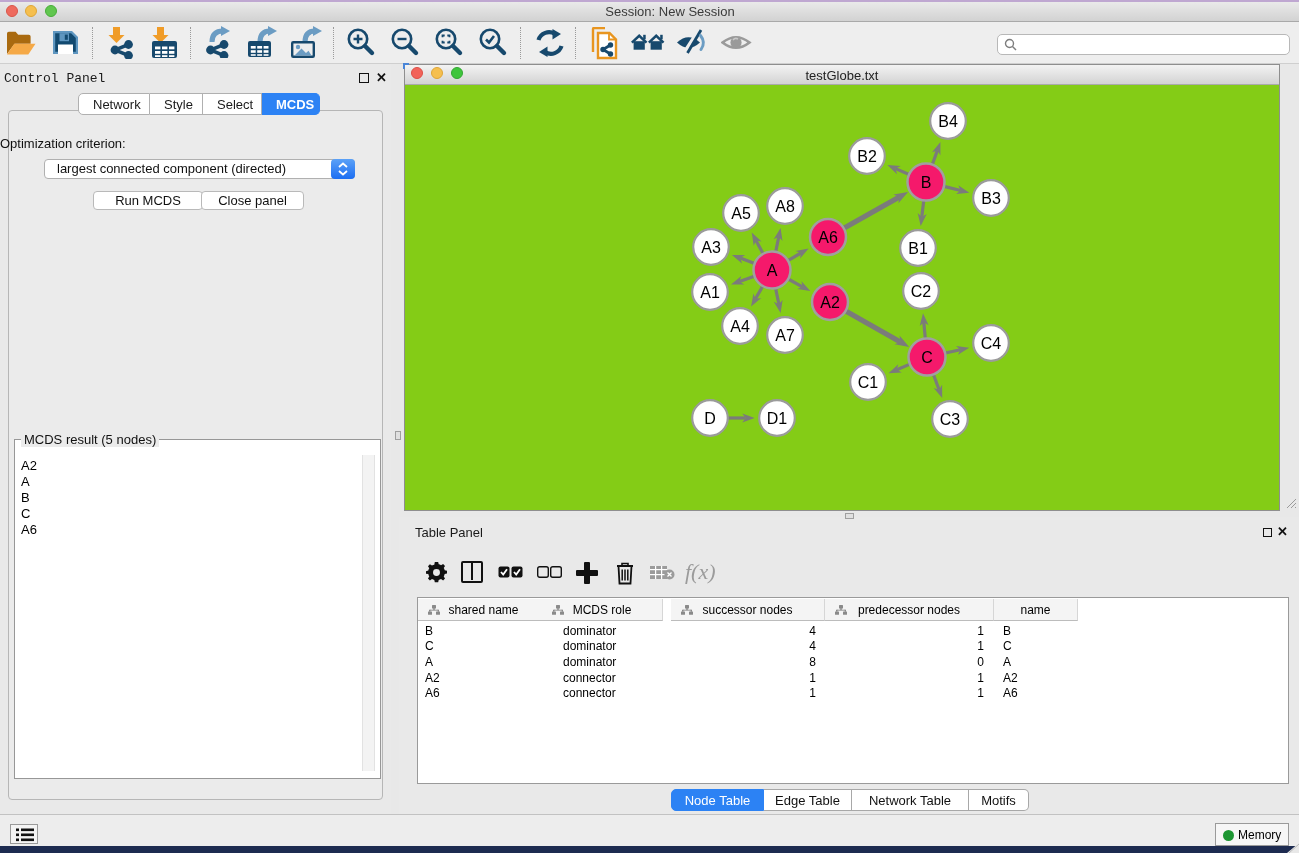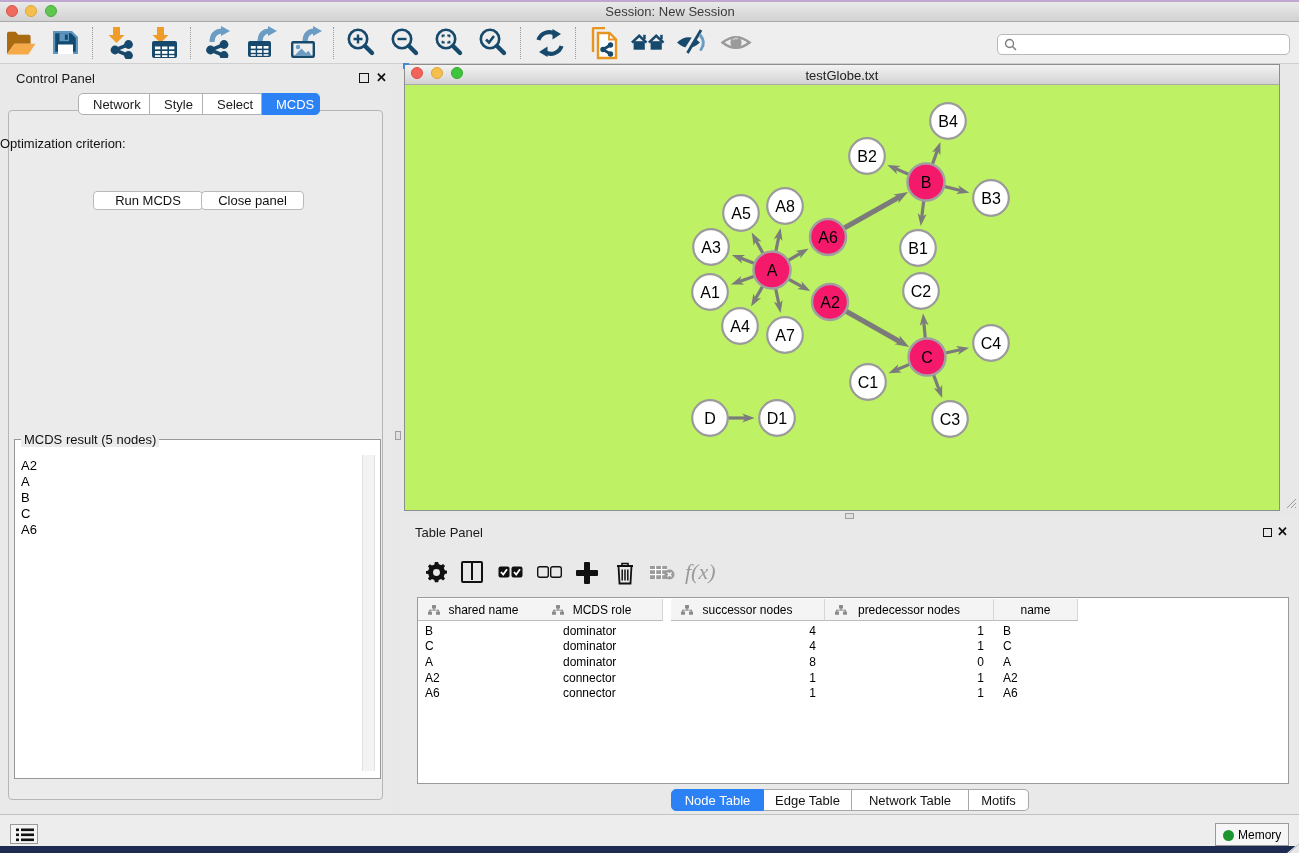--- a/index.html
+++ b/index.html
@@ -16,43 +16,43 @@
 #titlebar .g { left:45px; background:#61c64f; border:1px solid #47ad39; }
 #mtitle { position:absolute; width:100%; top:4px; text-align:center; font-size:13px; color:#3a3a3a;padding-left:41px; }
 
 
 #toolbar { position:absolute; left:0; top:22px; width:1299px; height:42px; background:#eeeeee; border-bottom:1px solid #cfcfcf; }
 .tsep { position:absolute; top:5px; height:32px; width:0; border-left:1px dotted #9a9a9a; }
 #searchbox { position:absolute; left:997px; top:12px; width:293px; height:21px; background:#fff; border:1px solid #b8b8b8; border-radius:5px; }
 
 
 #cpanel { position:absolute; left:0; top:64px; width:391px; height:750px; background:#e9e9e9; }
-#cpanel-title { position:absolute; left:16px; top:7px; font-size:13px; color:#1a1a1a; }
+#cpanel-title { position:absolute; left:4px; top:7px; font-size:13px; color:#1a1a1a;font-family:Liberation Mono, monospace; }
 #cp-float { left:359px; top:9px; width:10px; height:10px; border:1.5px solid #111; position:absolute; }
 #cp-close { left:376px; top:6px; position:absolute; font-size:13px; font-weight:bold; color:#111; }
 #cp-body { position:absolute; left:8px; top:46px; width:375px; height:690px; background:#ebebeb; border:1px solid #b6b6b6; border-radius:4px; }
 .tabrow { position:absolute; top:29px; left:78px; height:22px; display:flex; z-index:5; }
 .tab { height:22px; line-height:21px; background:#fff; border:1px solid #b0b0b0; border-left:none; font-size:13px; color:#1a1a1a; text-align:center; padding:0 14px; }
 .tab.first { border-left:1px solid #b0b0b0; border-radius:5px 0 0 5px; }
-.tab.last { border-radius:0 5px 5px 0; }
+.tab.last { border-radius:0 5px 5px 0;font-weight:bold; }
 .tab.sel { background:#2c82f4; color:#fff; border-color:#2c82f4; }
 #optlabel { position:absolute; left:0; top:72px; width:391px; text-align:left; font-size:13px; color:#111; }
 #dropdown { position:absolute; left:44px; top:95px; width:311px; height:20px; background:#fff; border:1px solid #b0b0b0; border-radius:4px; font-size:13px; color:#111; line-height:18px; padding-left:12px; }
 #dd-btn { position:absolute; right:-1px; top:-1px; width:24px; height:20px; border-radius:4px; background:linear-gradient(#5ba1f7,#1c6ef2); }
 #dd-btn svg { position:absolute; left:6px; top:3px; }
 .pushbtn { position:absolute; top:127px; height:19px; background:#fff; border:1px solid #b9b9b9; border-radius:4px; font-size:13px; color:#111; text-align:center; line-height:17px; }
 #btn-run { left:93px; width:110px; }
 #btn-close { left:201px; width:103px; }
 #mcds-box { position:absolute; left:14px; top:375px; width:367px; height:340px; background:#fff; border:1px solid #979797; }
 #mcds-legend { position:absolute; left:6px; top:-8px; background:#ebebeb; padding:0 3px; font-size:13px; color:#111; }
 #mcds-list { position:absolute; left:6px; top:18px; font-size:13px; color:#000; line-height:16px; }
 #mcds-scroll { position:absolute; right:5px; top:15px; bottom:7px; width:13px; background:#f3f3f3; border-left:1px solid #e2e2e2; border-right:1px solid #e2e2e2; }
 
 
-#gwin { position:absolute; left:404px; top:64px; width:876px; height:447px; border:1px solid #8e8e8e; background:#bef264; }
+#gwin { position:absolute; left:404px; top:64px; width:876px; height:447px; border:1px solid #8e8e8e; background:#84cc16; }
 #gwin-tb { position:absolute; left:0; top:0; width:100%; height:20px; background:linear-gradient(#f3f3f3,#d3d3d3); border-bottom:1px solid #aaa; }
 #gwin-tb .r { left:6px; background:#f2635a; border:1px solid #dd4f46; top:2px;}
 #gwin-tb .y { left:26px; background:#f5bf4f; border:1px solid #dfa636; top:2px;}
 #gwin-tb .g { left:46px; background:#3fc53c; border:1px solid #33a832; top:2px;}
 #gwin-title { position:absolute; width:100%; top:3px; text-align:center; font-size:13px; color:#222; }
 #graph { position:absolute; left:0; top:20px; }
 
 
 #tpanel { position:absolute; left:399px; top:517px; width:900px; height:297px; background:#e9e9e9; }
 #tpanel-title { position:absolute; left:16px; top:8px; font-size:13px; color:#1a1a1a; }
@@ -244,20 +244,28 @@
   <div id="cp-float"></div>
   <div id="cp-close">✕</div>
   <div id="cp-body"></div>
   <div class="tabrow">
     <div class="tab first" style="width:72px">Network</div>
     <div class="tab" style="width:53px">Style</div>
     <div class="tab" style="width:59px">Select</div>
     <div class="tab sel last" style="width:58px">MCDS</div>
   </div>
   <div id="optlabel">Optimization criterion:</div>
+  <div id="dropdown">largest connected component (directed)
+    <div id="dd-btn">
+        <svg width="12" height="14" viewBox="0 0 12 14">
+          <path d="M2 5 L6 1.5 L10 5" fill="none" stroke="#fff" stroke-width="1.8"></path>
+          <path d="M2 9 L6 12.5 L10 9" fill="none" stroke="#fff" stroke-width="1.8"></path>
+        </svg>
+      </div>
+  </div>
   <div class="pushbtn" id="btn-run">Run MCDS</div>
   <div class="pushbtn" id="btn-close">Close panel</div>
   <div id="mcds-box">
     <div id="mcds-legend">MCDS result (5 nodes)</div>
     <div id="mcds-list">A2<br>A<br>B<br>C<br>A6</div>
     <div id="mcds-scroll"></div>
   </div>
 </div>
 
 <div id="gwin">

